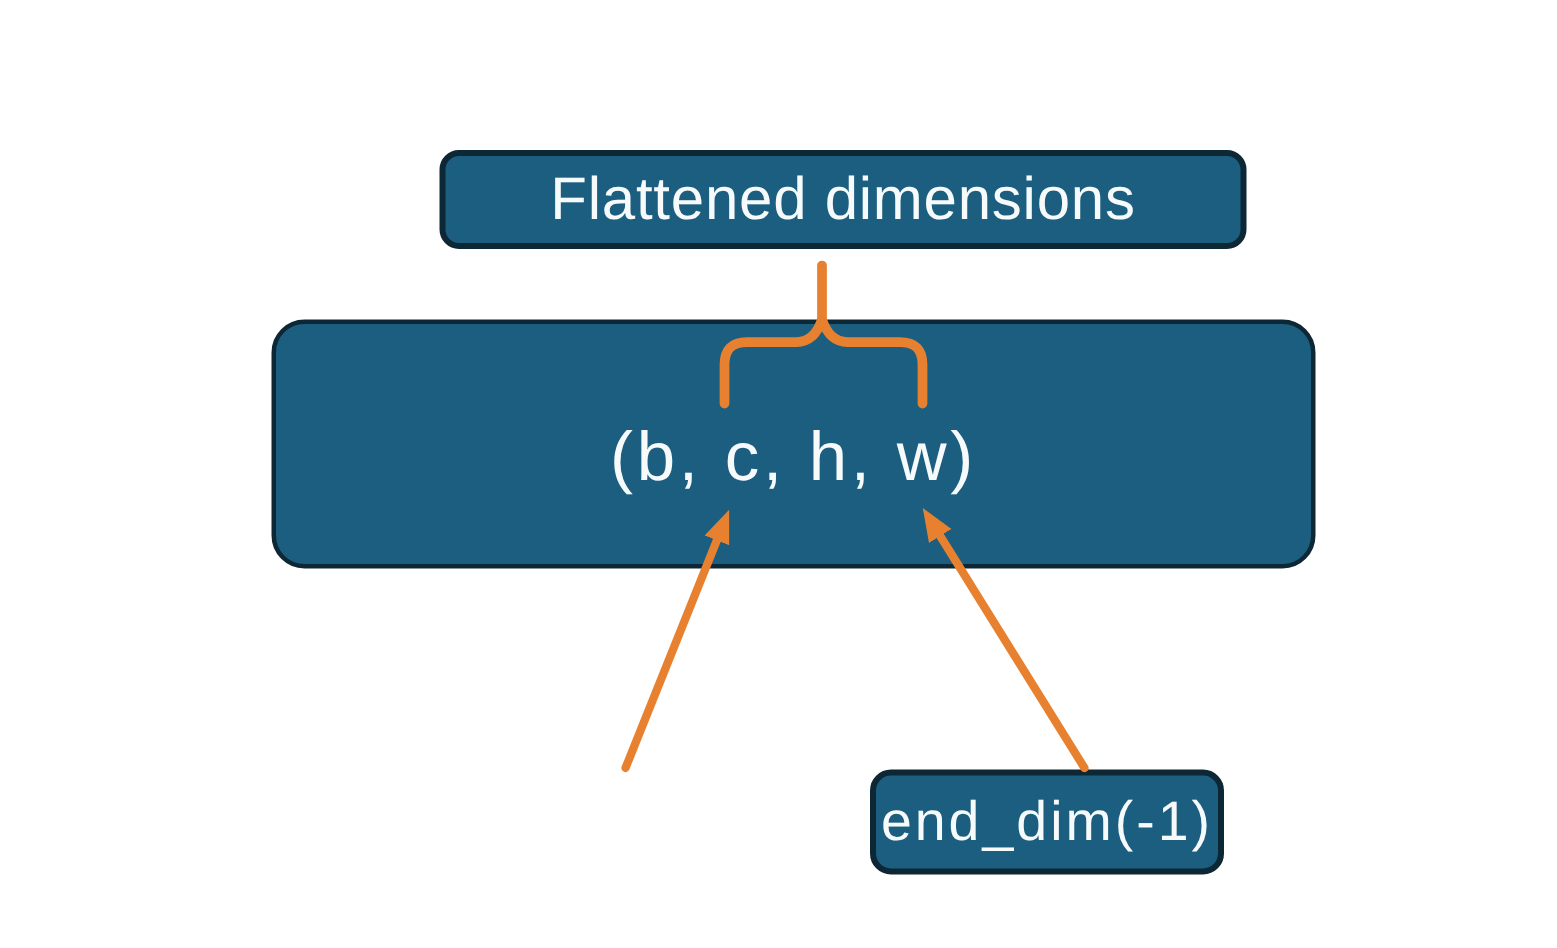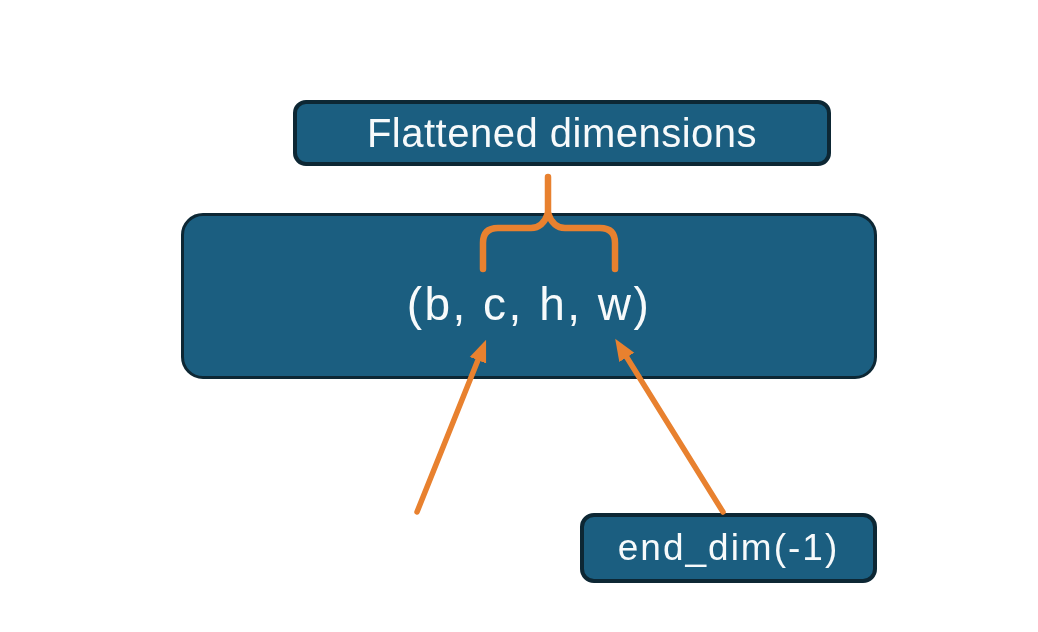--- a/index.html
+++ b/index.html
@@ -55,21 +55,21 @@
   }
   .start-box {
     left: 267px;
     top: 513px;
     width: 296px;
     height: 70px;
   }
   .end-box {
     left: 580px;
     top: 513px;
-    width: 297px;
+    width: 236px;
     height: 70px;
   }
   .overlay {
     position: absolute;
     left: 0;
     top: 0;
     width: 1038px;
     height: 632px;
     pointer-events: none;
     z-index: 5;

